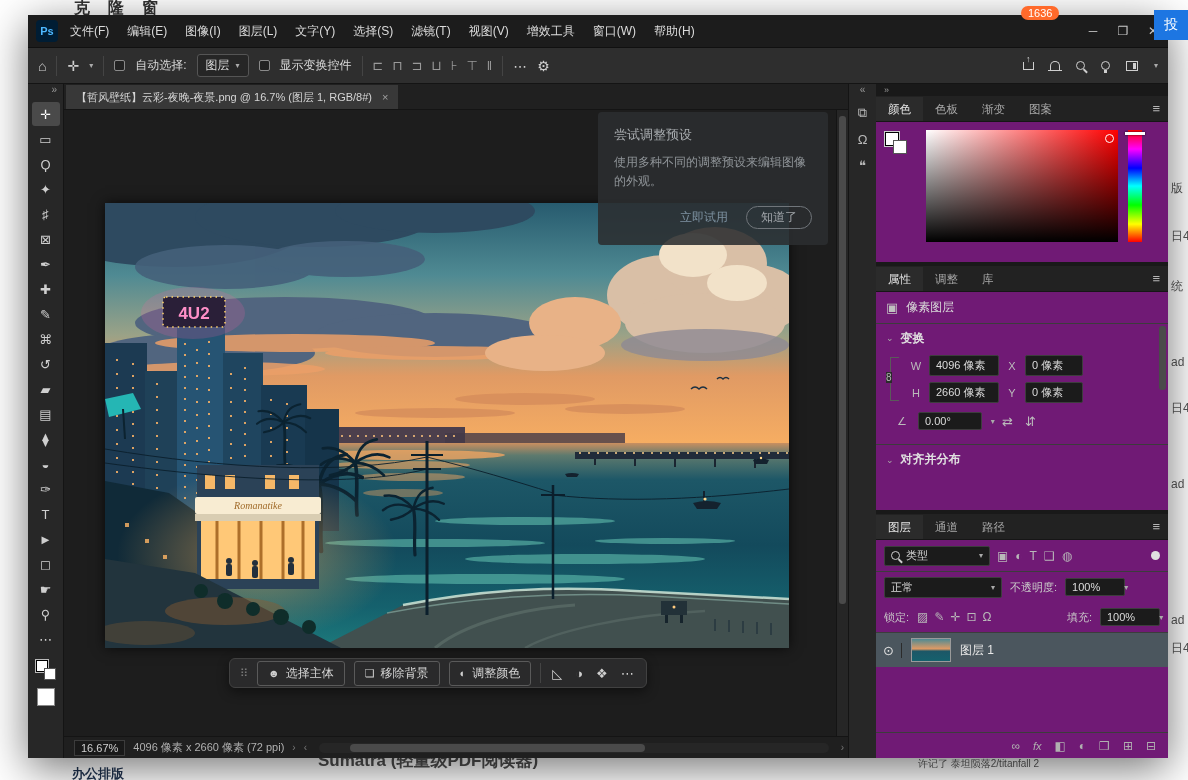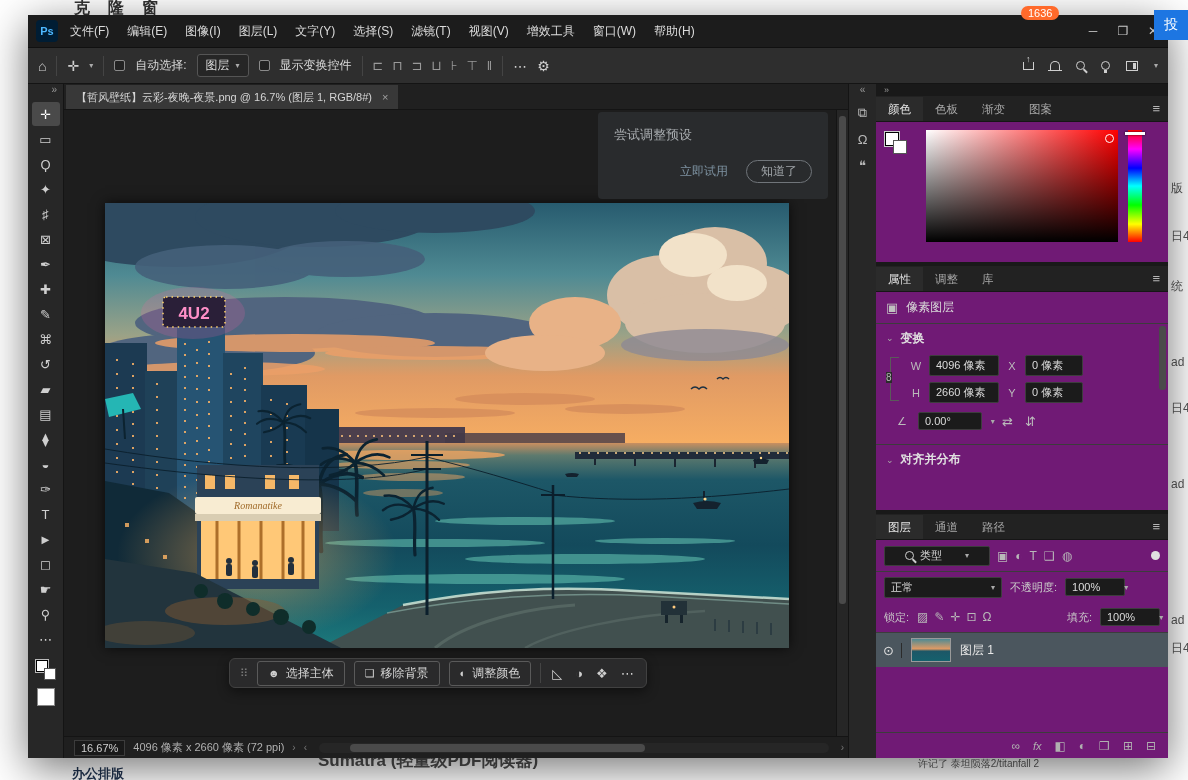--- a/index.html
+++ b/index.html
@@ -145,21 +145,21 @@
            padding:2px 6px; display:inline-flex; align-items:center; gap:5px; }
   .field.w66 { width:70px; } .field.w60 { width:58px; } .field.w70 { width:64px; justify-content:space-between;gap:40px; }
   .anglerow { height:30px; display:flex; align-items:center; gap:10px; padding-left:20px; }
   .flipicons { display:flex; gap:12px; color:#bbb; font-size:13px; margin-left:10px; }
   .sechead.bordered { border-top:1px solid #3c3c3c; margin-top:8px; height:30px; }
   .pscroll { position:absolute; right:2px; top:34px; width:7px; height:64px; background:#4a4a4a; border-radius:3px; }
 
   .layerspanel { flex:1; margin-bottom:0; }
   .filterrow { height:32px; display:flex; align-items:center; gap:7px; padding:0 8px; border-bottom:1px solid #3c3c3c; }
   .searchdd { width:106px; height:20px; background:#1b1b1b; border:1px solid #3d3d3d; border-radius:2px;
-              display:flex; align-items:center; gap:6px; padding:0 20px; font-size:11px; color:#d5d5d5; }
+              display:flex; align-items:center; gap:6px; padding:0 6px; font-size:11px; color:#d5d5d5; }
   .searchdd .chev { margin-left:auto; }
   .ficon { color:#b9b9b9; font-size:12px; }
   .fdot { width:9px; height:9px; border-radius:50%; background:#e0e0e0; margin-left:auto; }
   .blendrow,.lockrow { height:30px; display:flex; align-items:center; gap:8px; padding:0 8px; }
   .lbl { font-size:11px; color:#c8c8c8; }
   .field.blend { width:118px; justify-content:space-between; }
   .field.pct { width:60px; justify-content:flex-start;gap:24px; }
   .lockicons { display:flex; gap:6px; color:#b9b9b9; font-size:12px; }
   .layerlist { flex:1; border-top:1px solid #3c3c3c; }
   .layerrow { height:34px; background:#4b565e; display:flex; align-items:center; }
@@ -503,20 +503,21 @@
                 <path d="M322,254 C240,272 120,266 0,246"></path>
                   <path d="M322,266 C250,284 130,278 0,260"></path>
                 <path d="M322,254 C370,266 410,278 448,290"></path>
                   <path d="M448,292 C520,300 600,296 684,286"></path>
               </g>
             </svg>
           </div>
 
           <div class="toast">
             <h4>尝试调整预设</h4>
+            <p>使用多种不同的调整预设来编辑图像的外观。</p>
             <div class="trow">
               <span class="cta">立即试用</span>
               <span class="dismiss">知道了</span>
             </div>
           </div>
 
           <div class="ctxbar">
             <span class="grip">⠿</span>
             <span class="ctxbtn">
               <span class="ci">☻</span>

